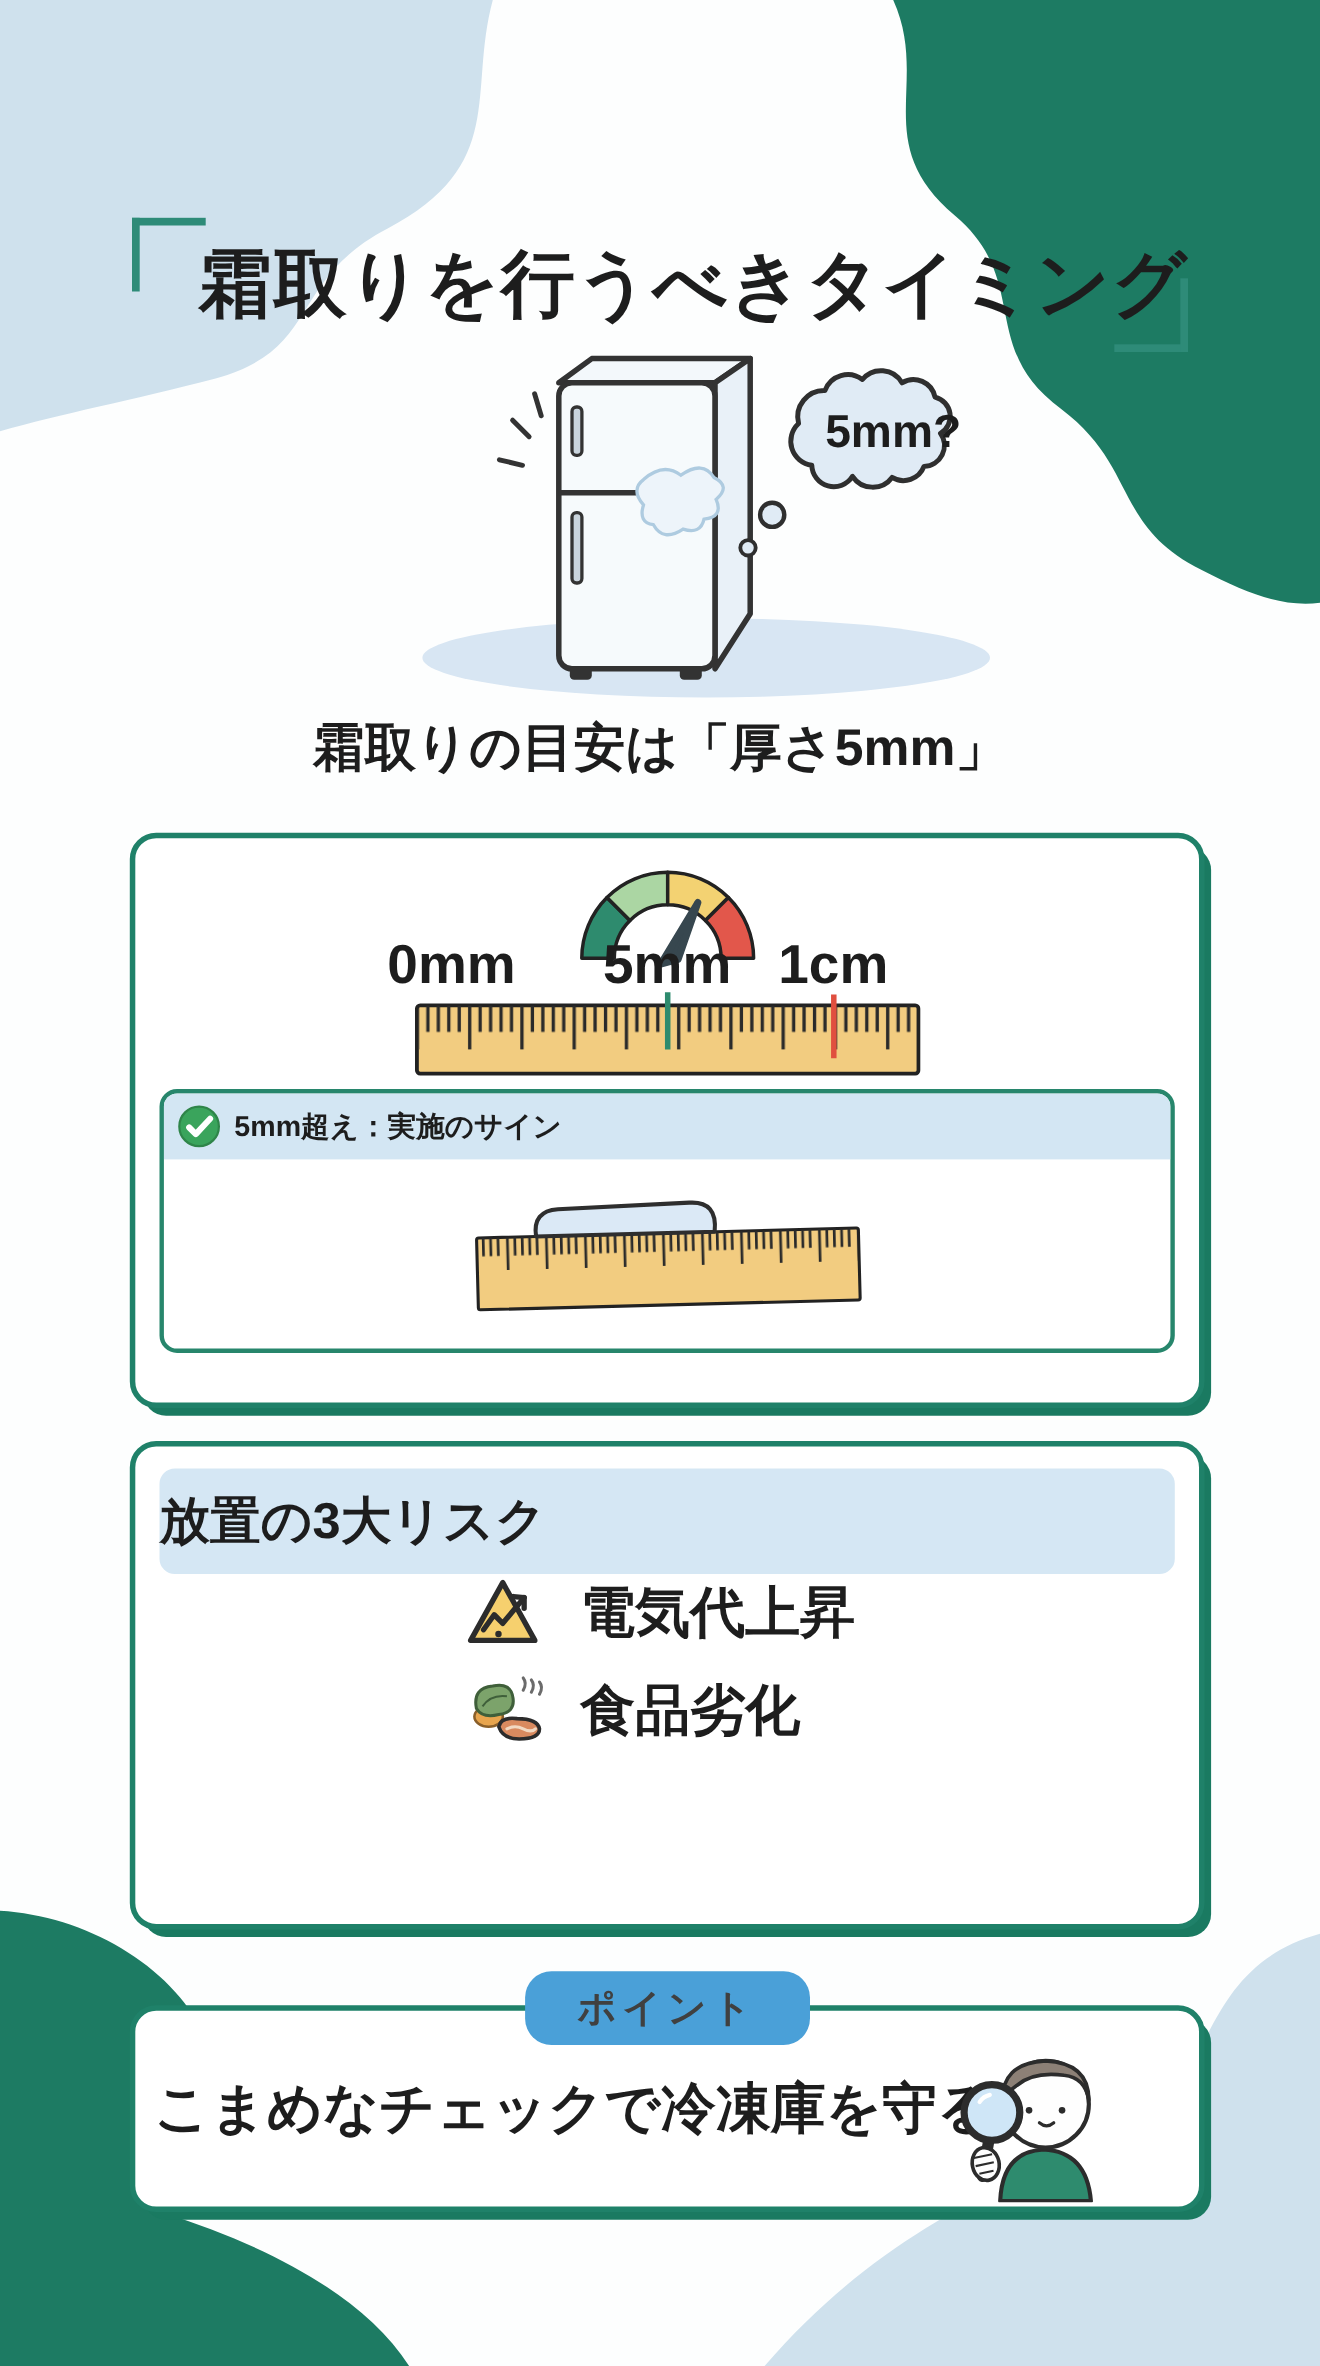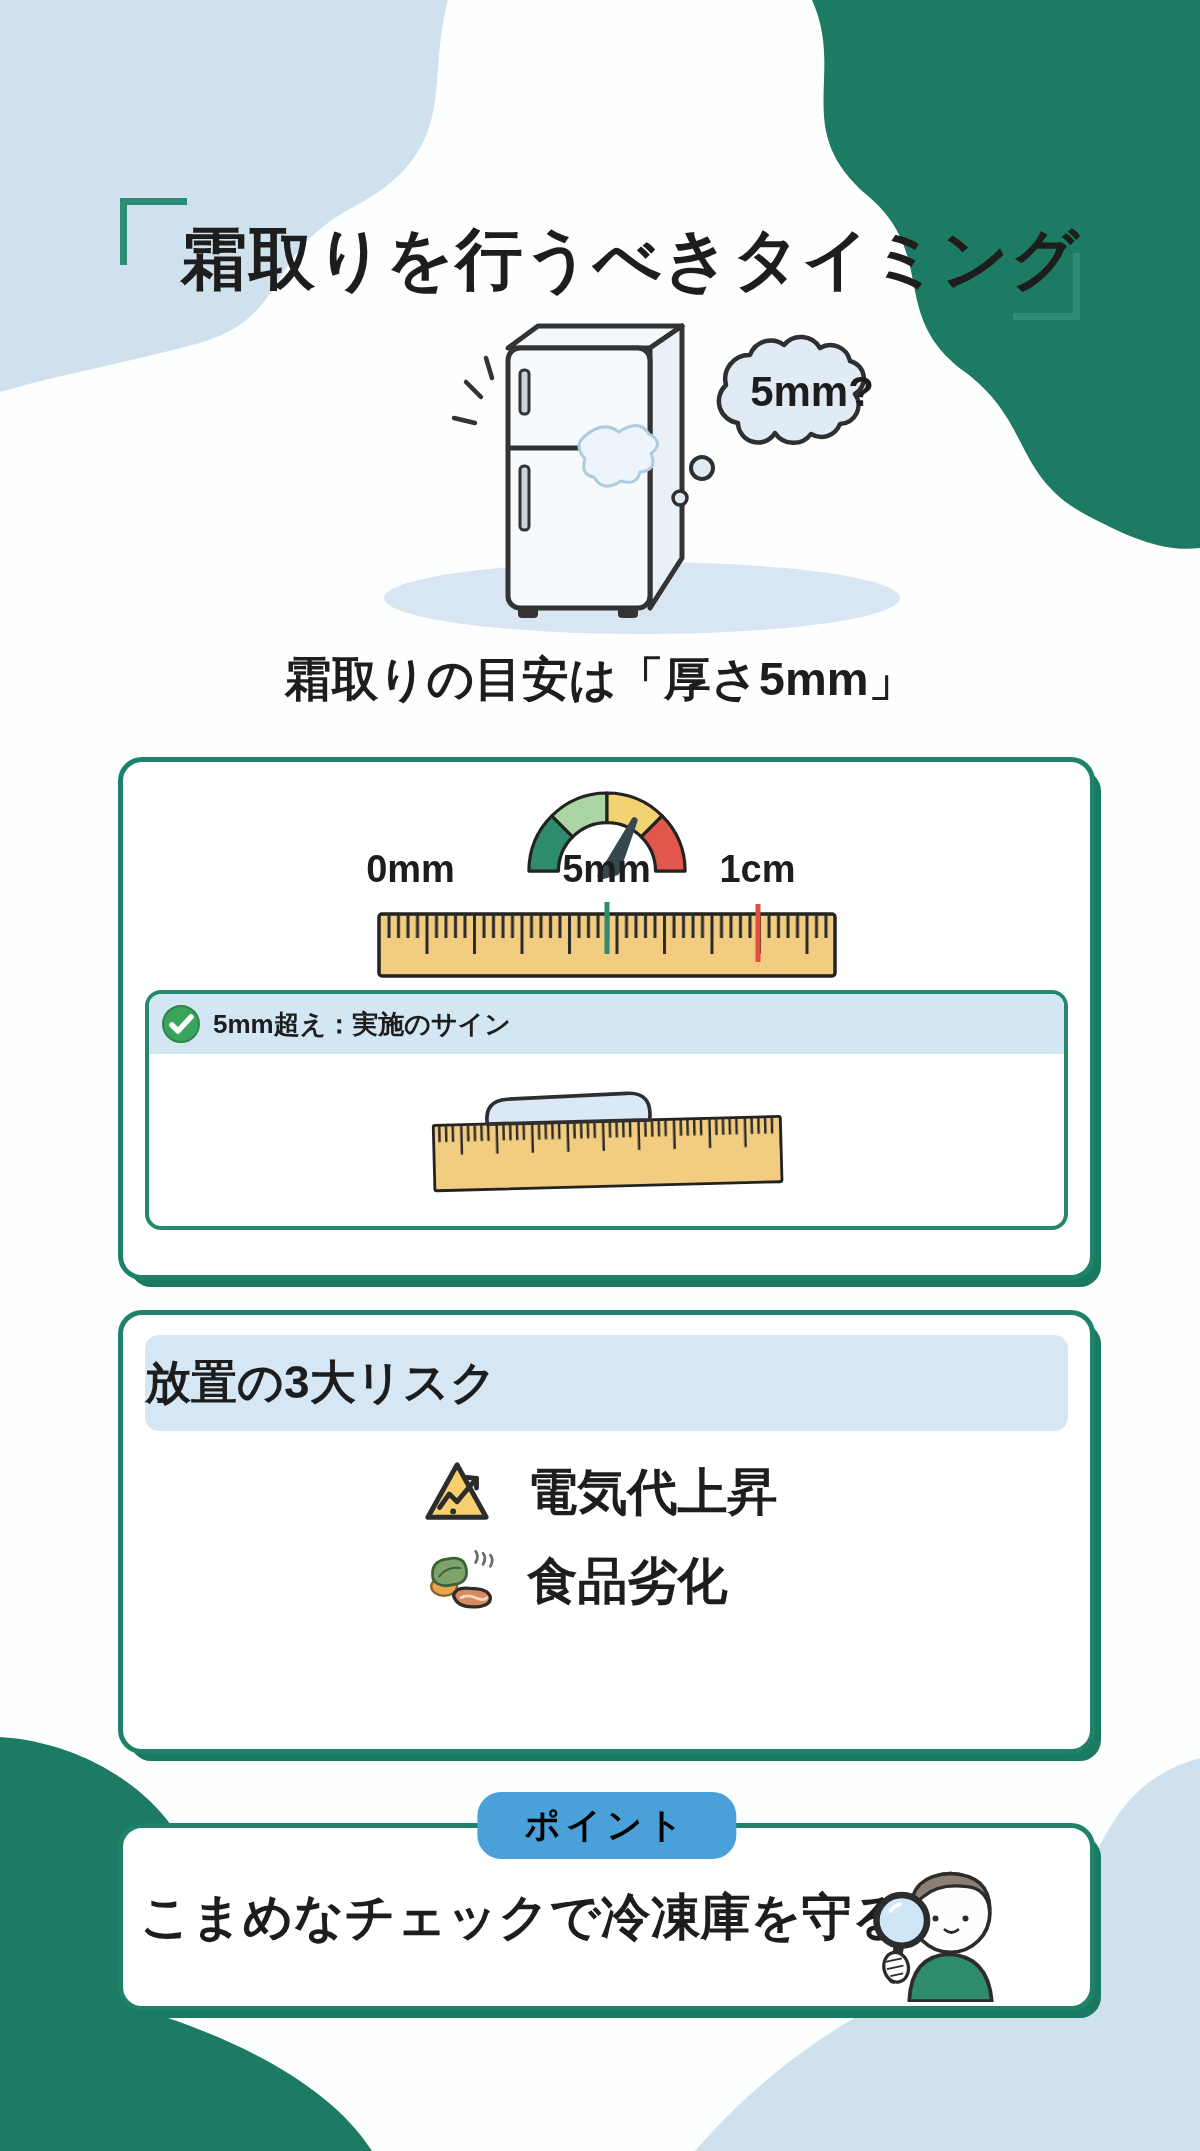--- a/index.html
+++ b/index.html
@@ -22,41 +22,41 @@
   
   .gbox{position:absolute;z-index:1;background:#fff;border:5px solid #1f8169;border-radius:24px;
       box-shadow:9px 10px 0 -3px #1a7a61;}
   .box1{left:118px;top:757px;width:967px;height:513px;}
   .box2{left:118px;top:1310px;width:967px;height:434px;}
   .box3{left:118px;top:1823px;width:967px;height:178px;}
 
   .gauge{position:absolute;left:50%;top:12px;width:190px;margin-left:-95px;}
 
   .ruler-area{position:absolute;left:50%;top:86px;width:460px;margin-left:-230px;height:140px;}
-  .rlabel{position:absolute;top:0;transform:translateX(-50%);font-size:38px;font-weight:900;}
+  .rlabel{position:absolute;top:0;transform:translateX(-50%);font-size:50px;font-weight:900;}
   .rl0{left:34px}.rl1{left:230px}.rl2{left:381px}
   .ruler-area svg{position:absolute;top:50px;left:0;}
 
   .cards{position:absolute;left:22px;right:22px;top:228px;height:240px;display:flex;gap:34px;}
   .card{flex:1;border:4px solid #27866c;border-radius:16px;background:#fff;overflow:hidden;
       display:flex;flex-direction:column;gap:22px;}
   .card-head{background:#d3e6f3;display:flex;align-items:center;gap:12px;padding:10px 12px;
       font-weight:800;}
   .card:first-child .card-head{font-size:29px;}
   .card:last-child .card-head{font-size:26px;}
   .card-body{flex:1;display:flex;align-items:flex-end;justify-content:center;padding-bottom:8px;}
 
   .risk-header{margin:20px 22px 0;background:#d5e7f4;border-radius:14px;text-align:left;
       font-size:46px;font-weight:900;padding:17px 0;}
-  .risk-list{margin-top:26px;display:flex;flex-direction:column;gap:19px;align-items:center;}
+  .risk-list{display:flex;flex-direction:column;gap:19px;align-items:center;}
   .risk-row{display:flex;align-items:center;gap:32px;width:370px;}
   .risk-label{font-size:50px;font-weight:900;}
 
   .badge{position:absolute;top:-36px;left:50%;transform:translateX(-50%);background:#4aa0d8;
-      color:#000000;font-size:35px;font-weight:800;padding:10px 48px;border-radius:24px;
+      color:#404040;font-size:35px;font-weight:800;padding:10px 48px;border-radius:24px;
       letter-spacing:5px;z-index:2;}
   .point-row{height:100%;display:flex;align-items:center;justify-content:center;
       padding-right:170px;}
   .point-text{font-size:50px;font-weight:900;}
   .person{position:absolute;right:72px;bottom:4px;}
 </style>
 </head>
 <body>
 
 <div class="page">

